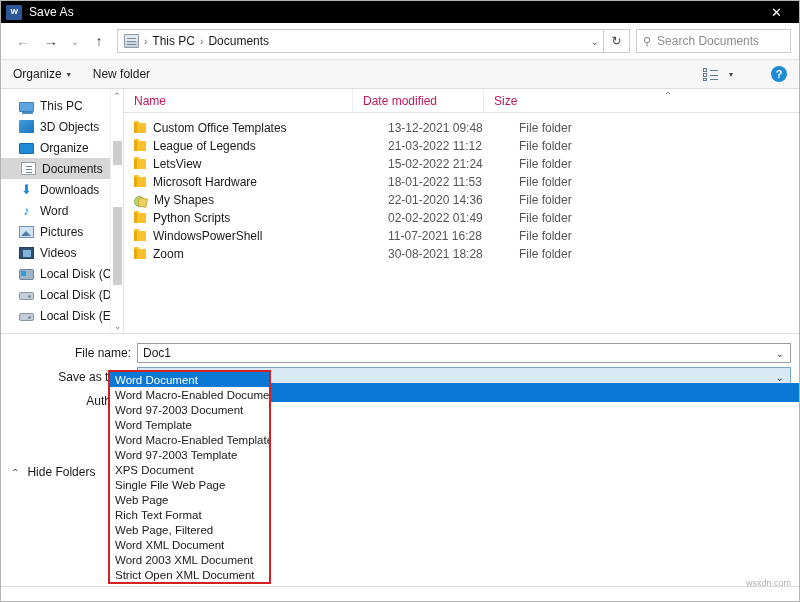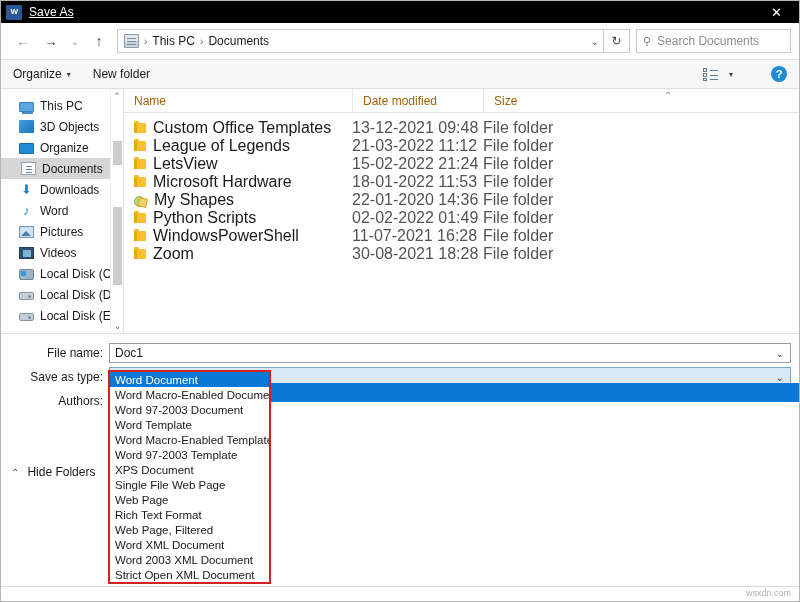--- a/index.html
+++ b/index.html
@@ -28,21 +28,21 @@
     background: #2b579a; border-radius: 1px;
     position: relative;
     display: flex; align-items: center; justify-content: center;
   }
   .titlebar-icon .w {
     color: #ffffff; font-size: 8px; font-weight: bold;
     font-family: "Liberation Sans", sans-serif; line-height: 1;
     letter-spacing: -0.5px;
   }
   .titlebar-title {
-    color: #ffffff; font-size: 12px; letter-spacing: .1px; text-decoration: underline;
+    color: #ffffff; font-size: 12px; letter-spacing: .1px;
   }
   .titlebar-spacer { flex: 1; }
   .close-btn {
     width: 45px; height: 22px; display: flex;
     align-items: center; justify-content: center;
     color: #ffffff; font-size: 13px;
   }
 
   
   .navbar {
@@ -227,43 +227,43 @@
   .sb-thumb.t1 { top: 52px; height: 24px; }
   .sb-thumb.t2 { top: 118px; height: 78px; }
 
   
   .filelist { flex: 1; background: #ffffff; position: relative; }
   .colheader {
     height: 24px; display: flex; align-items: center;
     border-bottom: 1px solid #e3e3e3; position: relative;
   }
   .col {
-    font-size: 12px; color: #a16207; padding-left: 10px;
+    font-size: 12px; color: #be185d; padding-left: 10px;
     border-left: 1px solid #ececec; height: 24px;
     display: flex; align-items: center; position: relative;
   }
   .col:first-child { border-left: none; }
   .col-name { width: 228px; flex: 0 0 228px; }
   .col-date { width: 131px; flex: 0 0 131px; }
   .col-type { width: 100px; flex: 0 0 100px; }
   .col-size { width: 60px; flex: 0 0 60px; }
   .sort-caret {
     position: absolute; left: 540px; top: 1px;
     color: #8a8a8a; font-size: 10px;
   }
   .filerow {
     height: 18px; display: flex; align-items: center;
-    font-size: 16px;
+    font-size: 12px;
   }
   .fr-name {
     width: 228px; flex: 0 0 228px; display: flex;
     align-items: center; gap: 7px; padding-left: 10px;
     color: #1a1a1a;
   }
-  .fr-date { width: 131px; flex: 0 0 131px; color: #545454; }
+  .fr-date { width: 131px; flex: 0 0 131px; color: #545454; margin-left: 36px; }
   .fr-type { width: 100px; flex: 0 0 100px; color: #545454; }
   .fr-size { width: 60px; flex: 0 0 60px; color: #545454; }
   .folder-ico {
     width: 12px; height: 10px; flex: 0 0 12px; position: relative;
     background: #fbc02d; border-radius: 1px 1px 0 0;
   }
   .folder-ico::before {
     content: ""; position: absolute; left: 0; top: -2px;
     width: 5px; height: 2px; background: #fbc02d;
     border-radius: 1px 1px 0 0;
@@ -290,21 +290,21 @@
   .form {
     flex: 0 0 auto; background: #ffffff; position: relative;
     border-top: 1px solid #e0e0e0; padding-top: 8px;
   }
   .formrow {
     height: 22px; display: flex; align-items: center;
     margin-bottom: 2px;
   }
   .flabel {
     width: 108px; flex: 0 0 108px; text-align: right;
-    padding-right: 6px; font-size: 12px; color: #1a1a1a;
+    padding-right: 6px; font-size: 12px; color: #1a1a1a; margin-left: 28px;
   }
   .finput {
     flex: 1; height: 20px; border: 1px solid #9b9b9b;
     background: #ffffff; display: flex; align-items: center;
     padding: 0 5px; margin-right: 8px; font-size: 12px;
     color: #1a1a1a; position: relative;
   }
   .finput .caret {
     position: absolute; right: 6px; color: #4a4a4a; font-size: 10px;
   }
@@ -333,21 +333,21 @@
   .dd-item.selected { background: #0a78d4; color: #ffffff; }
 
   .hide-folders {
     position: absolute; left: 10px; display: flex;
     align-items: center; gap: 8px; font-size: 12px; color: #1a1a1a;
     z-index: 50;
   }
   .hf-caret { font-size: 10px; color: #444; }
 
   .watermark {
-    position: absolute; right: 8px; bottom: 3px;
+    position: absolute; right: 8px; bottom: 13px;
     font-size: 9px; color: #b0b0b0; z-index: 60;
   }
   .bottom-rule {
     position: absolute; left: 0; right: 0; bottom: 14px;
     height: 1px; background: #dcdcdc;
   }
 </style>
 </head>
 <body>
 

